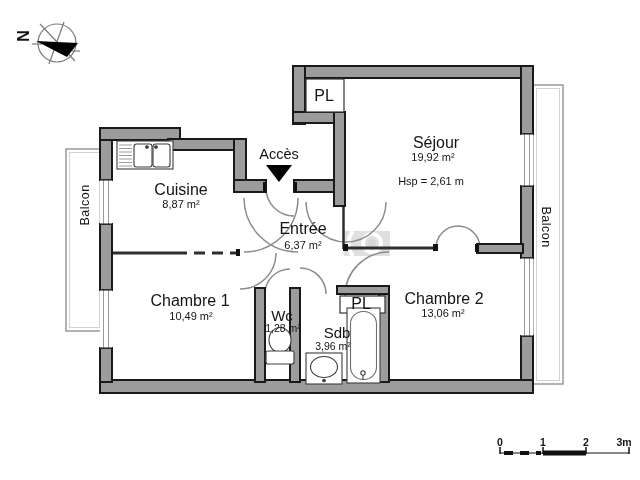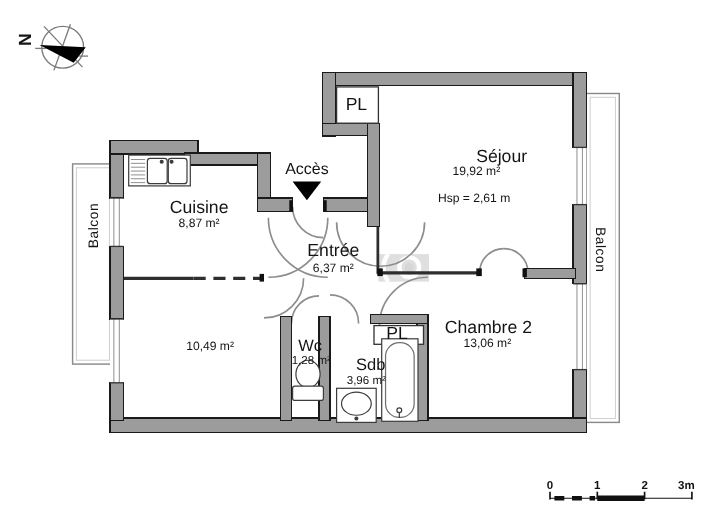--- a/index.html
+++ b/index.html
@@ -187,27 +187,28 @@
     </g>
   </svg>
 
   <div class="lbl north rot-l" style="left:24px;top:36px;">N</div>
 
   <div class="lbl acces" style="left:279px;top:154px;">Accès</div>
 
   <div class="lbl room-name" style="left:181px;top:190px;">Cuisine</div>
   <div class="lbl room-area" style="left:181px;top:204px;">8,87 m²</div>
 
-  <div class="lbl room-name" style="left:456px;top:143px;">Séjour</div>
+  <div class="lbl room-name" style="left:436px;top:143px;">Séjour</div>
   <div class="lbl room-area" style="left:433px;top:157px;">19,92 m²</div>
   <div class="lbl room-area" style="left:431px;top:181px;">Hsp = 2,61 m</div>
 
   <div class="lbl room-name" style="left:303px;top:229px;">Entrée</div>
   <div class="lbl room-area" style="left:303px;top:245px;">6,37 m²</div>
 
+  <div class="lbl room-name" style="left:190px;top:301px;">Chambre 1</div>
   <div class="lbl room-area" style="left:191px;top:316px;">10,49 m²</div>
 
   <div class="lbl room-name" style="left:444px;top:299px;">Chambre 2</div>
   <div class="lbl room-area" style="left:443px;top:313px;">13,06 m²</div>
 
   <div class="lbl small-name" style="left:282px;top:315px;">Wc</div>
   <div class="lbl small-area" style="left:283px;top:328px;">1,28 m²</div>
 
   <div class="lbl small-name" style="left:337px;top:332px;">Sdb</div>
   <div class="lbl small-area" style="left:333px;top:346px;">3,96 m²</div>

